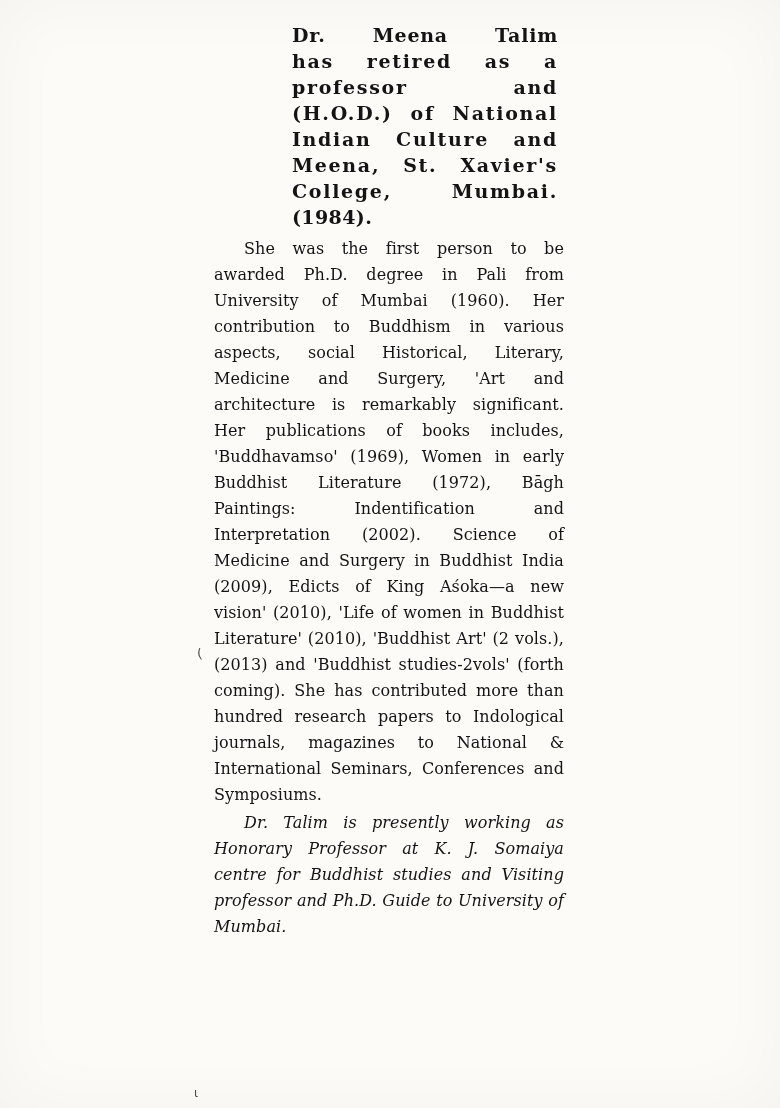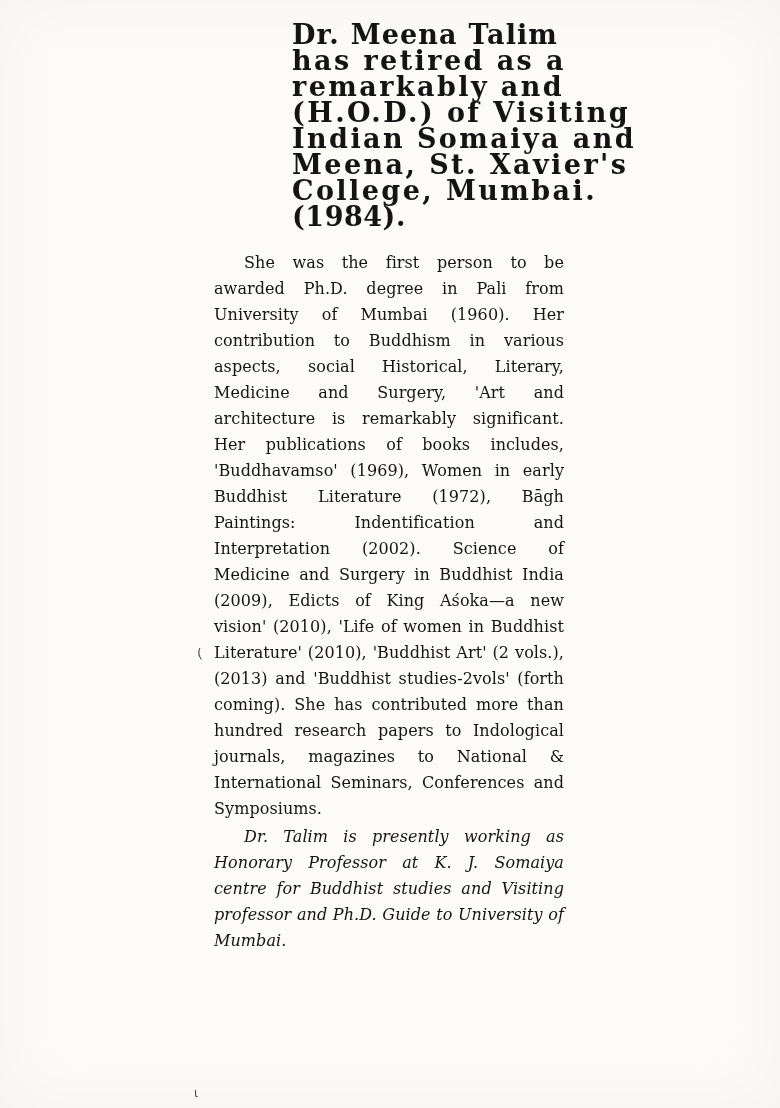--- a/index.html
+++ b/index.html
@@ -20,23 +20,23 @@
   .column {
     position: absolute;
     left: 214px;
     top: 22px;
     width: 350px;
   }
   
   .intro {
     margin-left: 78px;
     width: 266px;
-    font-size: 27px;
+    font-size: 19px;
     line-height: 26px;
-    margin-bottom: 20px;
+    margin-bottom: 6px;
   }
   .intro .line {
     text-align: justify;
     text-align-last: justify;
     letter-spacing: 0.09em;
     white-space: nowrap;
     font-weight: bold;
   }
   .intro .line.name {
     font-weight: bold;
@@ -71,23 +71,23 @@
 </style>
 </head>
 <body>
 
 <div class="page">
   <div class="column">
 
     <div class="intro">
       <div class="line name">Dr. Meena Talim</div>
       <div class="line">has retired as a</div>
-      <div class="line">remarkably and</div>
-      <div class="line">(H.O.D.) of Visiting</div>
-      <div class="line">Indian Somaiya and</div>
+      <div class="line">professor and</div>
+      <div class="line">(H.O.D.) of National</div>
+      <div class="line">Indian Culture and</div>
       <div class="line">Meena, St. Xavier's</div>
       <div class="line">College, Mumbai.</div>
       <div class="line last">(1984).</div>
     </div>
 
     <p class="body-para">She was the first person to be awarded Ph.D. degree in Pali from University of Mumbai (1960). Her contribution to Buddhism in various aspects, social Historical, Literary, Medicine and Surgery, 'Art and architecture is remarkably significant. Her publications of books includes, 'Buddhavamso' (1969), Women in early Buddhist Literature (1972), Bāgh Paintings: Indentification and Interpretation (2002). Science of Medicine and Surgery in Buddhist India (2009), Edicts of King Aśoka—a new vision' (2010), 'Life of women in Buddhist Literature' (2010), 'Buddhist Art' (2 vols.), (2013) and 'Buddhist studies-2vols' (forth coming). She has contributed more than hundred research papers to Indological journals, magazines to National &amp; International Seminars, Conferences and Symposiums.</p>
     <p class="body-para">Dr. Talim is presently working as Honorary Professor at K. J. Somaiya centre for Buddhist studies and Visiting professor and Ph.D. Guide to University of Mumbai.</p>
 
   </div>
 

